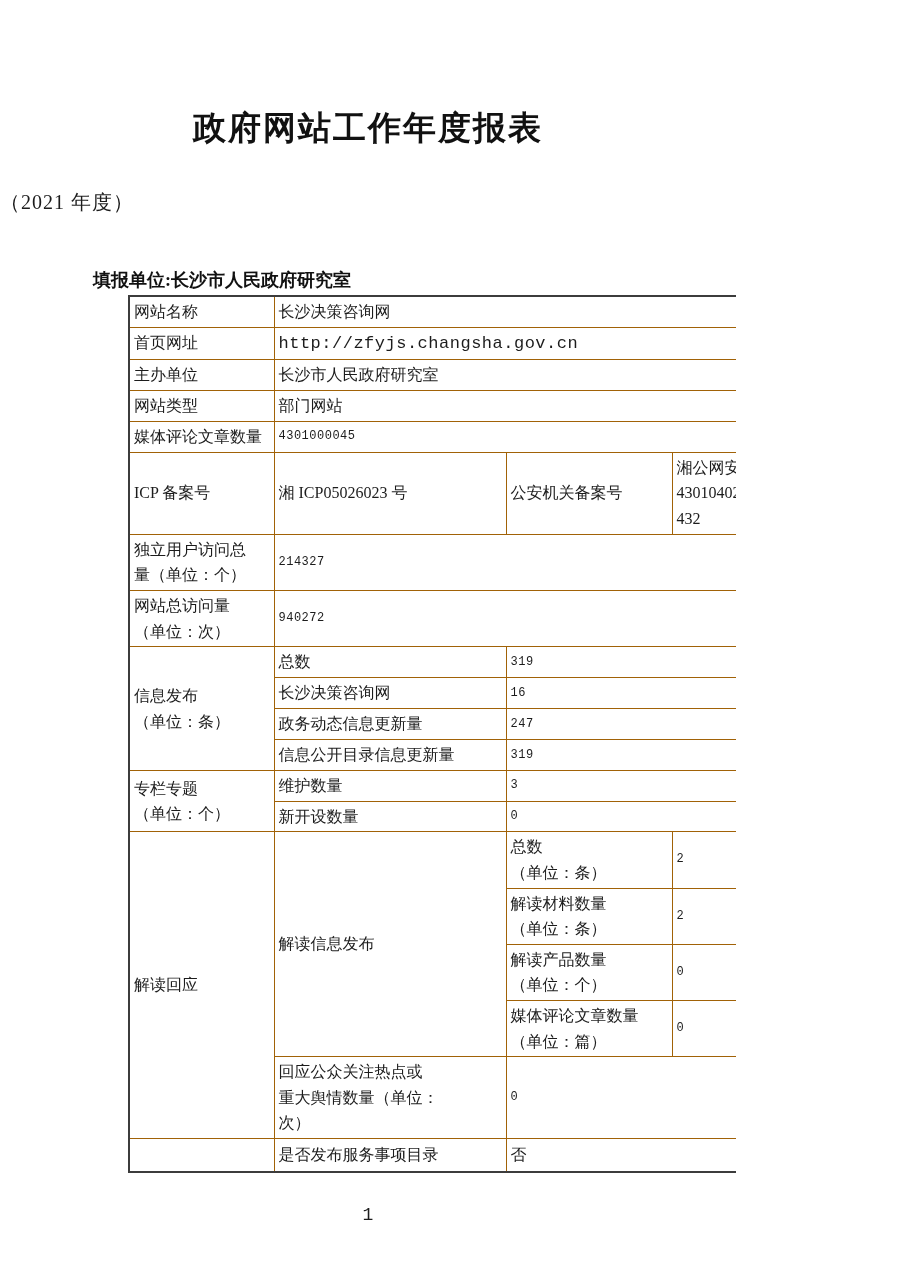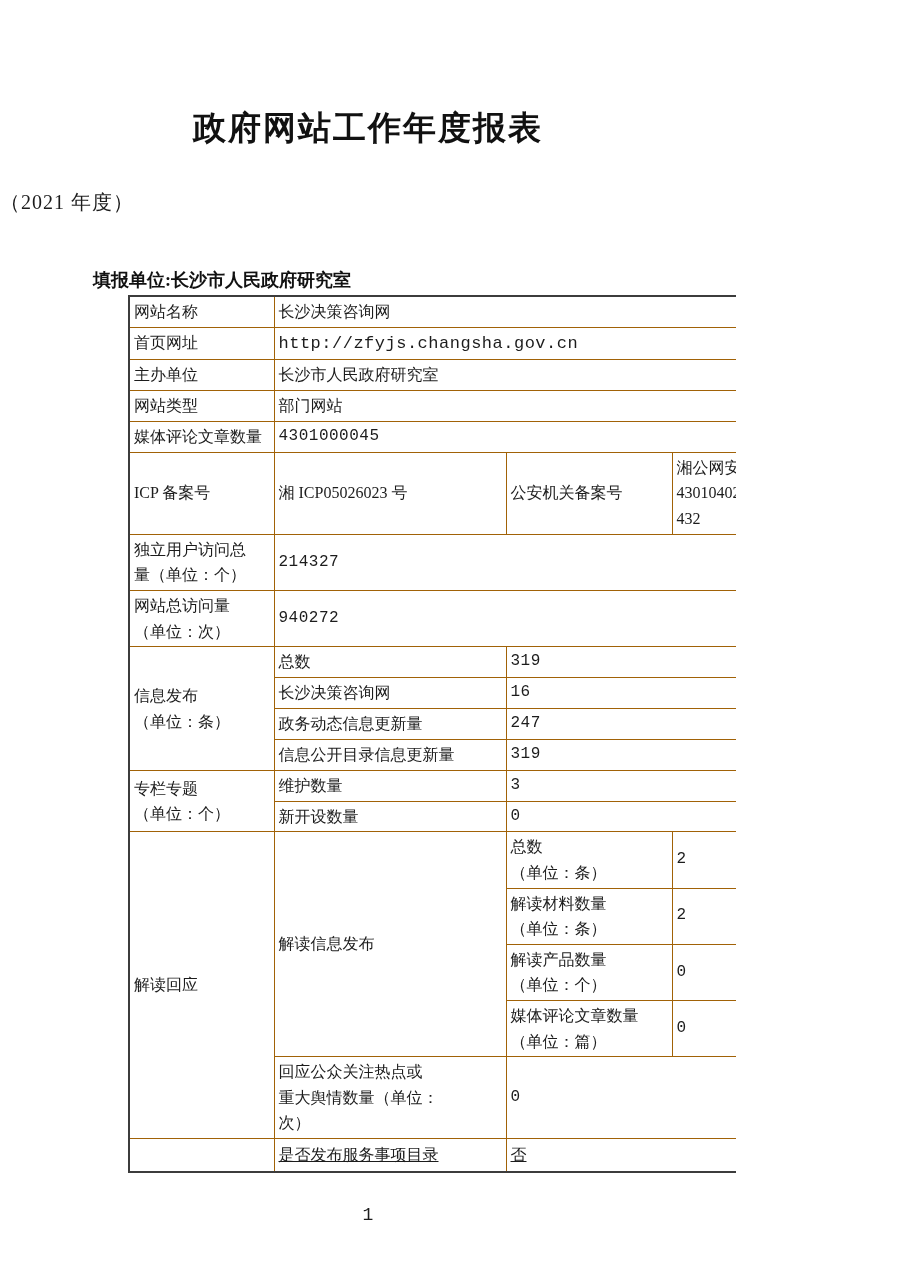--- a/index.html
+++ b/index.html
@@ -50,27 +50,27 @@
     border: 1px solid #a16207;
     vertical-align: middle;
     font-size: 16px;
     line-height: 1.6;
     padding: 2px 4px;
     white-space: pre-line;
     color: #1c1c1c;
   }
   tr.h31 { height: 31px; }
   tr.h30 { height: 30px; padding-left: 28px; }
-  tr.h33 { height: 33px; text-decoration: underline; }
+  tr.h33 { height: 33px; }
   tr.h52 { height: 52px; }
   tr.h56 { height: 56px; }
   tr.h82 { height: 82px; }
   .num {
     font-family: "Liberation Mono", "DejaVu Sans Mono", monospace;
-    font-size: 16px;
+    font-size: 12px;
     letter-spacing: 0.5px;
   }
   .url { font-size: 17px; }
   .page-number {
     text-align: center;
     margin-top: 32px;
     font-size: 18px;
     font-family: "Liberation Mono", "DejaVu Sans Mono", monospace;
   }
 </style>

